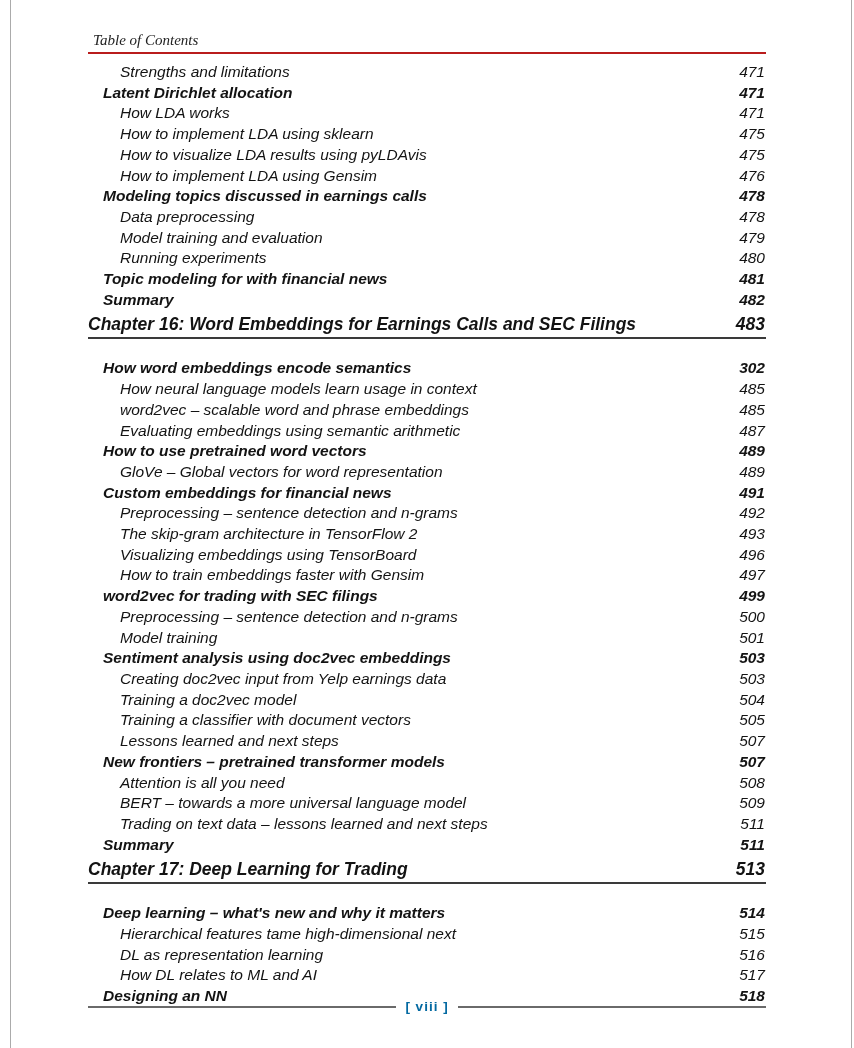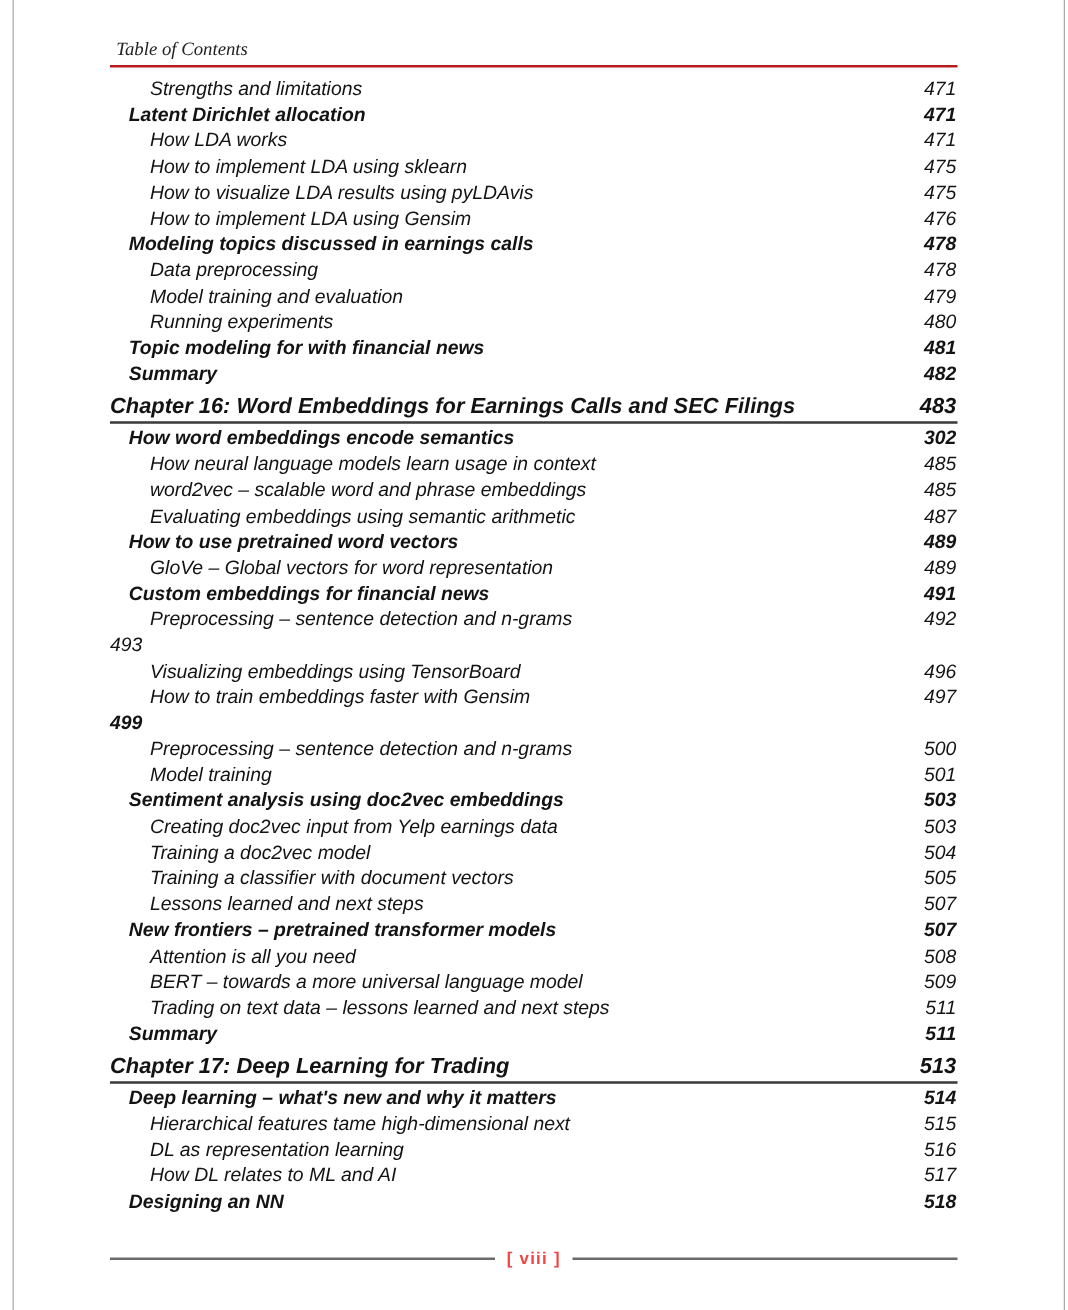--- a/index.html
+++ b/index.html
@@ -42,30 +42,30 @@
   .row .pagenum{padding-right:1px;}
   .lvl-section{font-weight:bold;}
   .lvl-section .label{padding-left:15px;}
   .lvl-sub .label{padding-left:32px;}
   .lvl-chapter{
     font-weight:bold;
     font-size:17.5px;
     line-height:23px;
     border-bottom:2px solid #3a3a3a;
     margin-top:3px;
-    margin-bottom:2px;
+    margin-bottom:19px;
     padding-bottom:1px;
   }
 
   .footer{
     position:absolute;left:88px;top:999px;width:678px;
     display:flex;align-items:center;gap:9px;
   }
   .fline{flex:1;height:0;border-top:2px solid #6a6a6a;}
-  .fnum{font-weight:bold;font-size:13.5px;letter-spacing:1px;color:#ef4444;}
+  .fnum{font-weight:bold;font-size:13.5px;letter-spacing:1px;color:#0369a1;}
 </style>
 </head>
 <body>
 
 <div class="page">
   <div class="scan-edge left"></div>
   <div class="scan-edge right"></div>
 
   <div class="header">
     <span class="header-title">Table of Contents</span>
@@ -150,31 +150,33 @@
       </div>
       <div class="row lvl-section">
         <span class="label">Custom embeddings for financial news</span>
         <span class="pagenum">491</span>
       </div>
       <div class="row lvl-sub">
         <span class="label">Preprocessing – sentence detection and n-grams</span>
         <span class="pagenum">492</span>
       </div>
       <div class="row lvl-sub">
+        <span class="label">The skip-gram architecture in TensorFlow 2</span>
         <span class="pagenum">493</span>
       </div>
       <div class="row lvl-sub">
         <span class="label">Visualizing embeddings using TensorBoard</span>
         <span class="pagenum">496</span>
       </div>
       <div class="row lvl-sub">
         <span class="label">How to train embeddings faster with Gensim</span>
         <span class="pagenum">497</span>
       </div>
       <div class="row lvl-section">
+        <span class="label">word2vec for trading with SEC filings</span>
         <span class="pagenum">499</span>
       </div>
       <div class="row lvl-sub">
         <span class="label">Preprocessing – sentence detection and n-grams</span>
         <span class="pagenum">500</span>
       </div>
       <div class="row lvl-sub">
         <span class="label">Model training</span>
         <span class="pagenum">501</span>
       </div>

